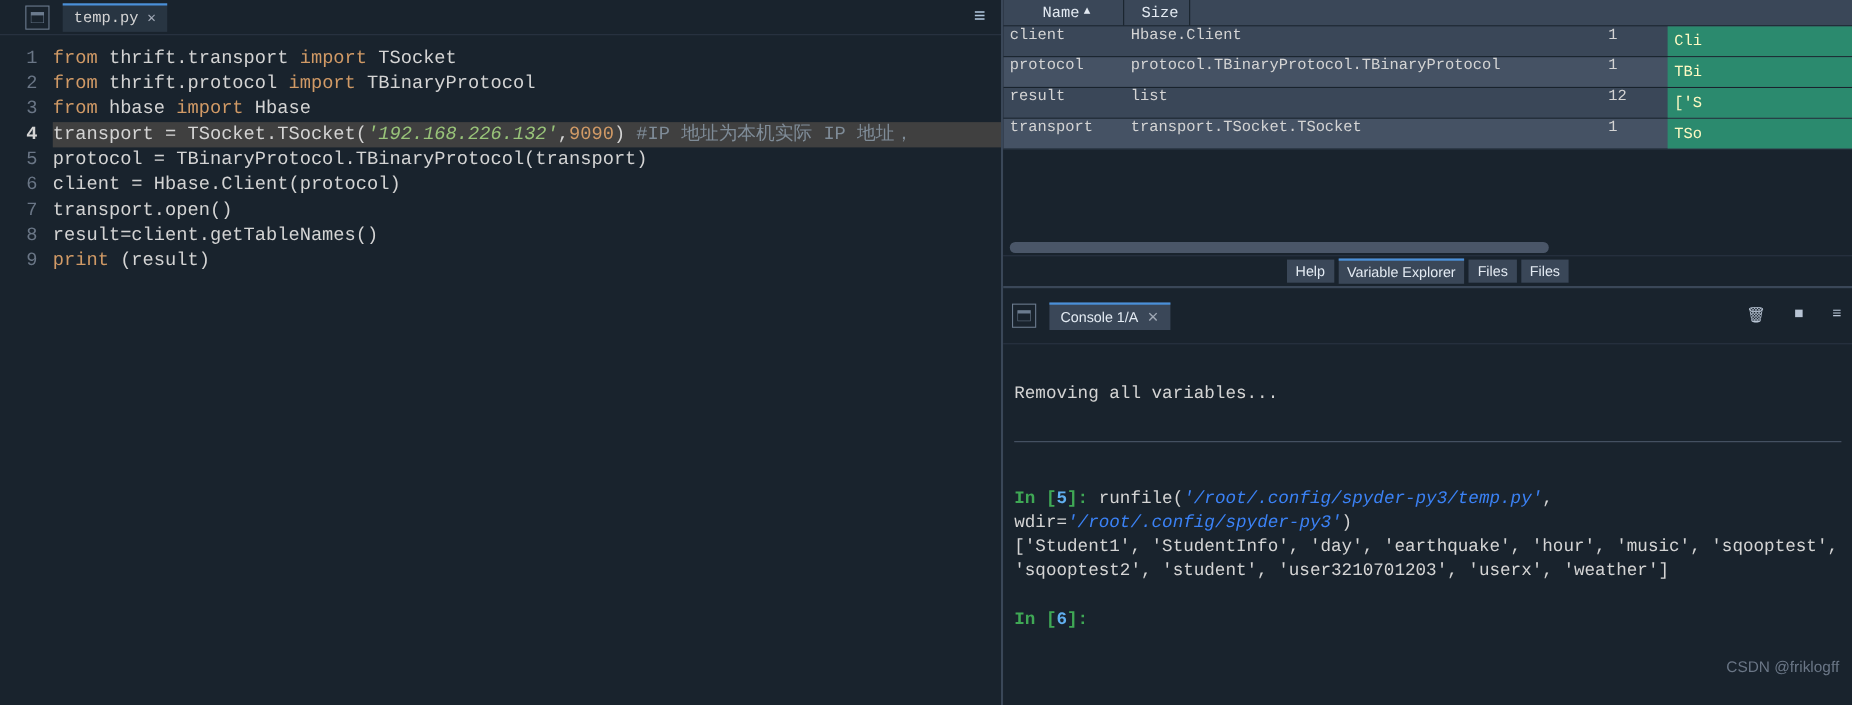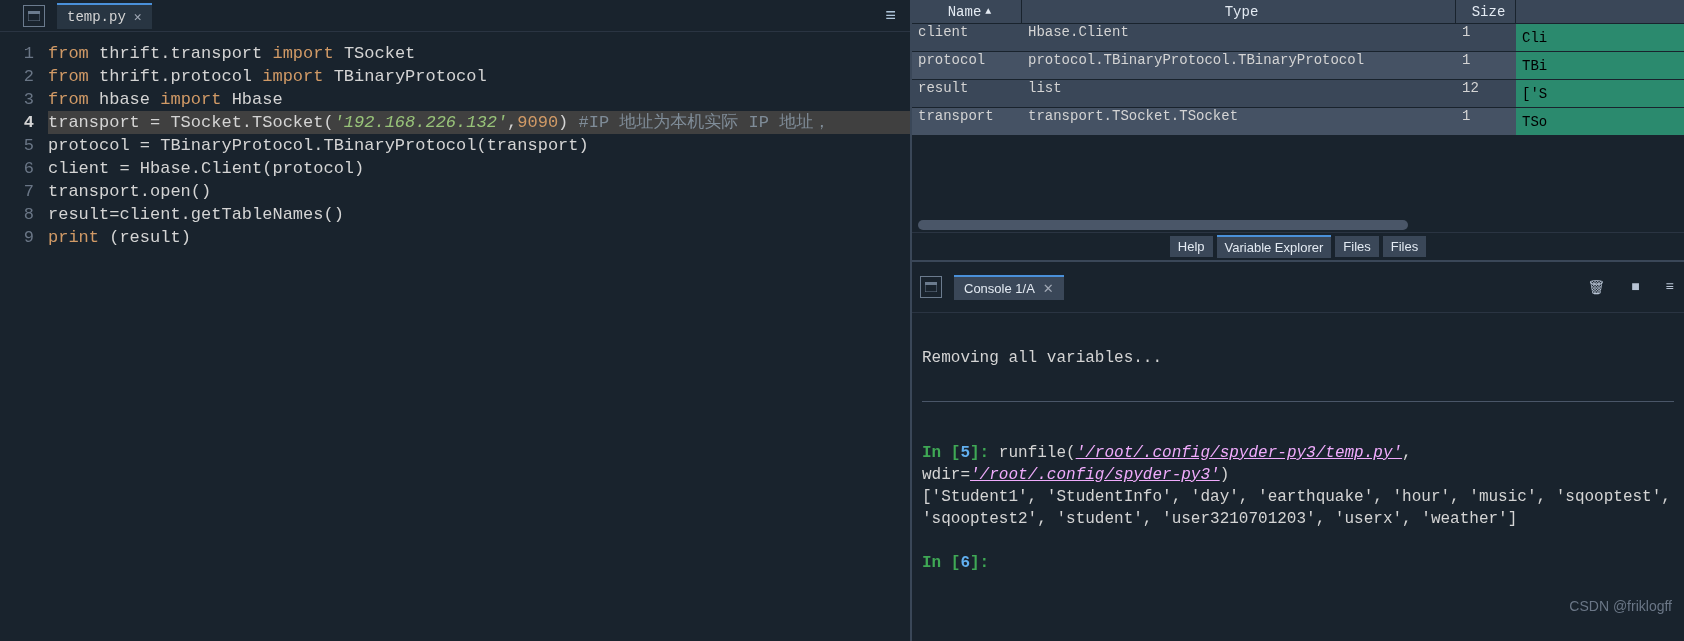--- a/index.html
+++ b/index.html
@@ -74,41 +74,41 @@
 }
 .vars-table { flex: 1; overflow: hidden; }
 .vt-head, .vt-row { display: flex; font-size: 14px; }
 .vt-head { background: #3a4758; color: #e3eaf2; height: 24px; align-items: center; border-bottom: 1px solid #19232d; }
 .vt-row { height: 28px; align-items: flex-start; border-bottom: 1px solid #19232d; }
 .vt-row:nth-child(even) { background: #455264; }
 .vt-row:nth-child(odd) { background: #3a4758; }
 .col-name { width: 110px; padding-left: 6px; }
 .col-type { width: 434px; padding-left: 6px; }
 .col-size { width: 60px; padding-left: 6px; }
-.col-val { flex: 1; padding-left: 6px; background: #2b8a6e; color: #000000; height: 100%; display: flex; align-items: center; overflow: hidden; }
+.col-val { flex: 1; padding-left: 6px; background: #2b8a6e; color: #fef9c3; height: 100%; display: flex; align-items: center; overflow: hidden; }
 .vt-head .col-name, .vt-head .col-type, .vt-head .col-size { text-align: center; border-right: 1px solid #19232d; height: 100%; display:flex; align-items:center; justify-content:center; }
 .sort-arrow { font-size: 10px; margin-left: 4px; }
 .scrollbar-h { height: 14px; background: #19232d; display:flex; align-items:center; }
 .scroll-thumb { height: 10px; width: 490px; margin-left: 6px; background: #4a5668; border-radius: 5px; }
 
 .tabs-mid { height: 28px; display: flex; align-items: center; justify-content: center; gap: 4px; background: #19232d; border-top:1px solid #2a3442;}
 .mid-tab { padding: 3px 8px; background: #3a4758; color: #e3eaf2; font-size: 13px; font-family: sans-serif; cursor: pointer; }
 .mid-tab.active { border-top: 2px solid #4a90d9; }
 
 .console-pane { flex: 1; display: flex; flex-direction: column; }
 .console-tabbar { height: 51px; display: flex; align-items: center; padding-left: 8px; border-bottom: 1px solid #2a3442; }
 .console-tab { display: flex; align-items: center; padding: 4px 10px; background: #3a4758; border-top: 2px solid #4a90d9; color: #e3eaf2; font-size: 13px; font-family: sans-serif; gap: 8px; }
 .console-icons { margin-left: auto; margin-right: 10px; display: flex; gap: 26px; color: #b8c4d4; }
 .console-icons span { cursor: pointer; font-size: 14px; }
 .console-body { flex: 1; padding: 12px 10px; font-size: 16px; line-height: 22px; white-space: pre-wrap; overflow: hidden; position: relative; }
 .out { color: #d4d4d4; }
 .hr-line { border-top: 1px solid #4a5668; margin: 10px 0 18px 0; }
 .in-prompt { color: #3fa855; font-weight: bold; }
 .in-num { color: #61afef; font-weight: bold; }
-.run-str { color: #f0abfc; font-style: italic; text-decoration: underline; }
+.run-str { color: #3b82f6; font-style: italic; }
 .watermark { position: absolute; right: 12px; bottom: 24px; color: #6a7686; font-size: 14px; font-family: sans-serif; }
 </style>
 </head>
 <body>
 
 <div class="left-panel">
   <div class="editor-tabbar">
     <div class="tab-icon-box">
       <svg width="12" height="10" viewBox="0 0 12 10">
           <rect x="0" y="0" width="12" height="10" fill="none" stroke="#6b7b8e" stroke-width="1"></rect>
@@ -138,21 +138,20 @@
 </div>
 
 <div class="right-panel">
   <div class="vars-pane">
     <div class="vars-table">
       <div class="vt-head">
         <div class="col-name">
             <span>Name</span>
             <span class="sort-arrow">▲</span>
           </div>
-        <div class="col-type">Type</div>
         <div class="col-size">Size</div>
         <div style="flex:1"></div>
       </div>
       <div id="vt-body">
           <div class="vt-row">
             <div class="col-name">client</div>
             <div class="col-type">Hbase.Client</div>
             <div class="col-size">1</div>
             <div class="col-val">Cli</div>
           </div>

